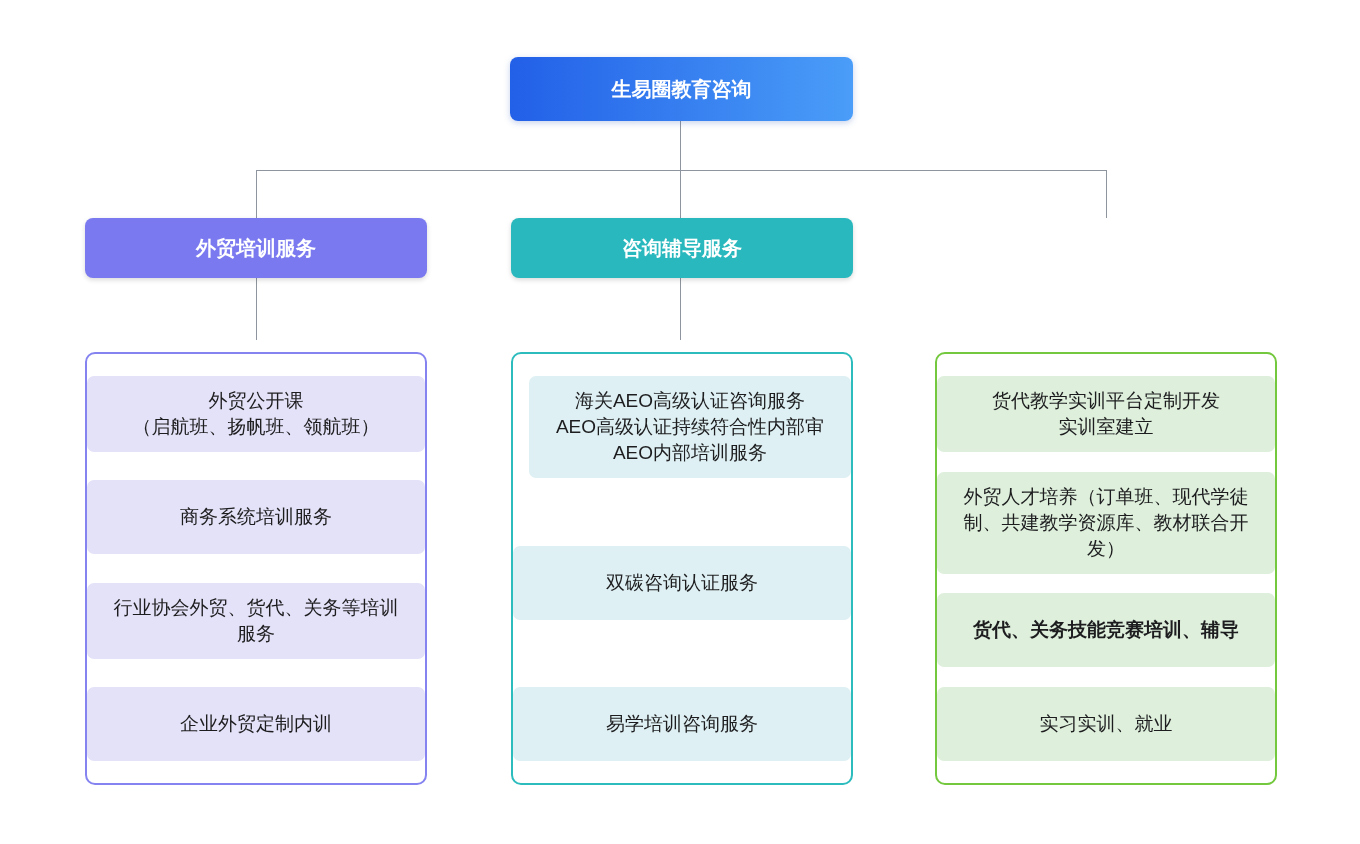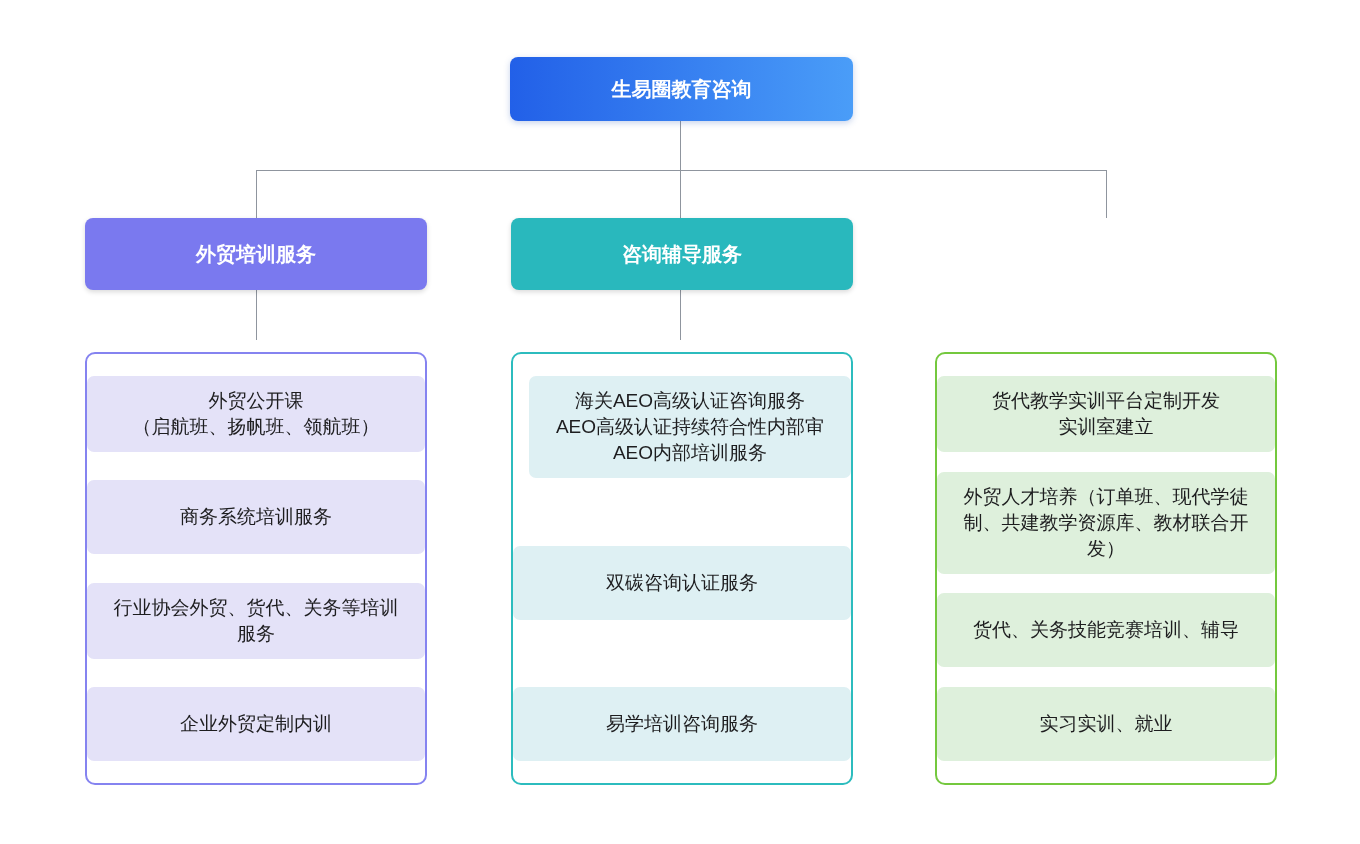--- a/index.html
+++ b/index.html
@@ -19,21 +19,21 @@
   .root-node{
     position:absolute;left:510px;top:57px;width:343px;height:64px;
     border-radius:8px;
     display:flex;align-items:center;justify-content:center;
     color:#ffffff;font-size:20px;font-weight:700;
     box-shadow:0 2px 6px rgba(30,80,180,0.25);
   }
 
   
   .branch-header{
-    position:absolute;top:218px;width:342px;height:72px;
+    position:absolute;top:218px;width:342px;height:60px;
     border-radius:8px;
     display:flex;align-items:center;justify-content:center;
     color:#ffffff;font-size:20px;font-weight:700;
     box-shadow:0 2px 5px rgba(0,0,0,0.15);
   }
   .branch-header.b1{left:85px;}
   .branch-header.b2{left:511px;}
   .branch-header.b3{left:935px;}
 
   
@@ -116,21 +116,21 @@
   </div>
 
   <div class="panel p3" style="border-color: rgb(116, 200, 62);">
     <div class="item" style="background-color: rgb(222, 240, 220);">
       <span>货代教学实训平台定制开发
 实训室建立</span>
     </div>
     <div class="item" style="background-color: rgb(222, 240, 220);">
       <span>外贸人才培养（订单班、现代学徒制、共建教学资源库、教材联合开发）</span>
     </div>
-    <div class="item" style="background-color: rgb(222, 240, 220);">
+    <div class="item" style="background-color: rgb(222, 240, 220); font-weight: bold;">
       <span>货代、关务技能竞赛培训、辅导</span>
     </div>
     <div class="item" style="background-color: rgb(222, 240, 220);">
       <span>实习实训、就业</span>
     </div>
   </div>
 
 </div>
 
 </body></html>

